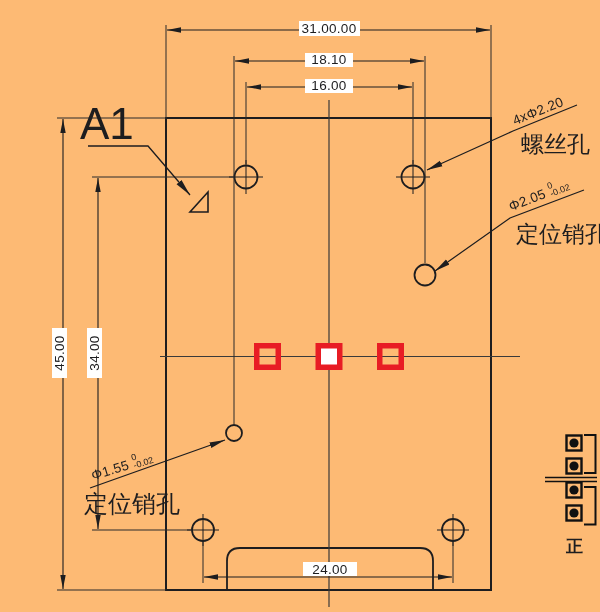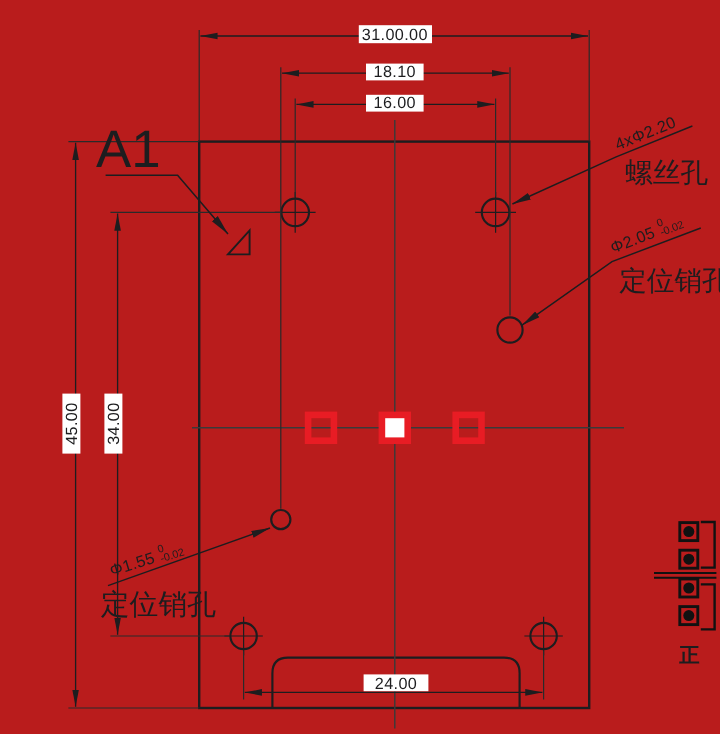--- a/index.html
+++ b/index.html
@@ -1,16 +1,16 @@
 <!DOCTYPE html>
 <html><head>
 <meta charset="utf-8">
 <style>
   html,body{margin:0;padding:0;background:#ffffff;}
-  .stage{position:relative;width:600px;height:612px;background:#b91c1c;overflow:hidden;
+  .stage{position:relative;width:600px;height:612px;background:#fdba74;overflow:hidden;
          font-family:"Liberation Sans",sans-serif;}
   svg text{font-family:"Liberation Sans",sans-serif;fill:#1d1d1f;}
   text.dim{font-size:13.5px;letter-spacing:.3px;}
   text.cjk{font-family:"Liberation Serif","DejaVu Serif",serif;}
 </style>
 </head>
 <body>
 
 <div class="stage">
 <svg width="600" height="612" viewBox="0 0 600 612">

